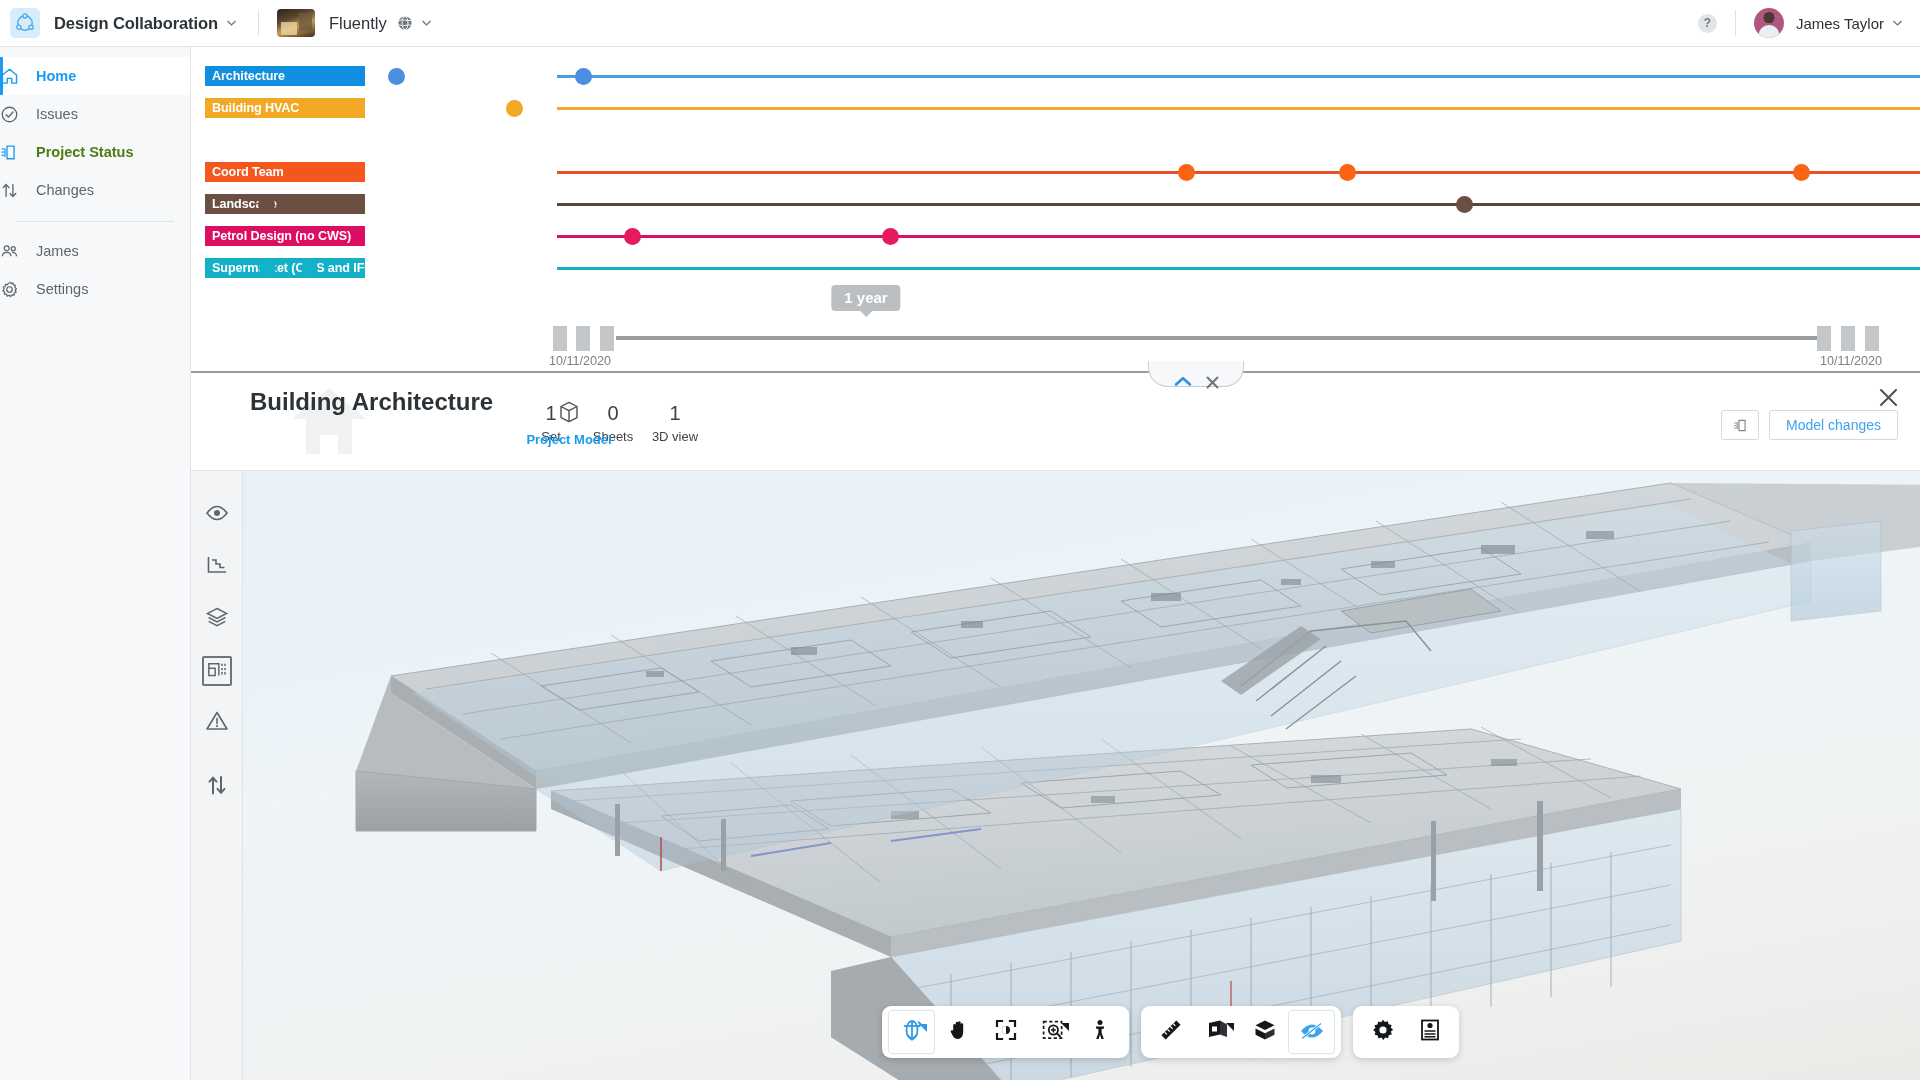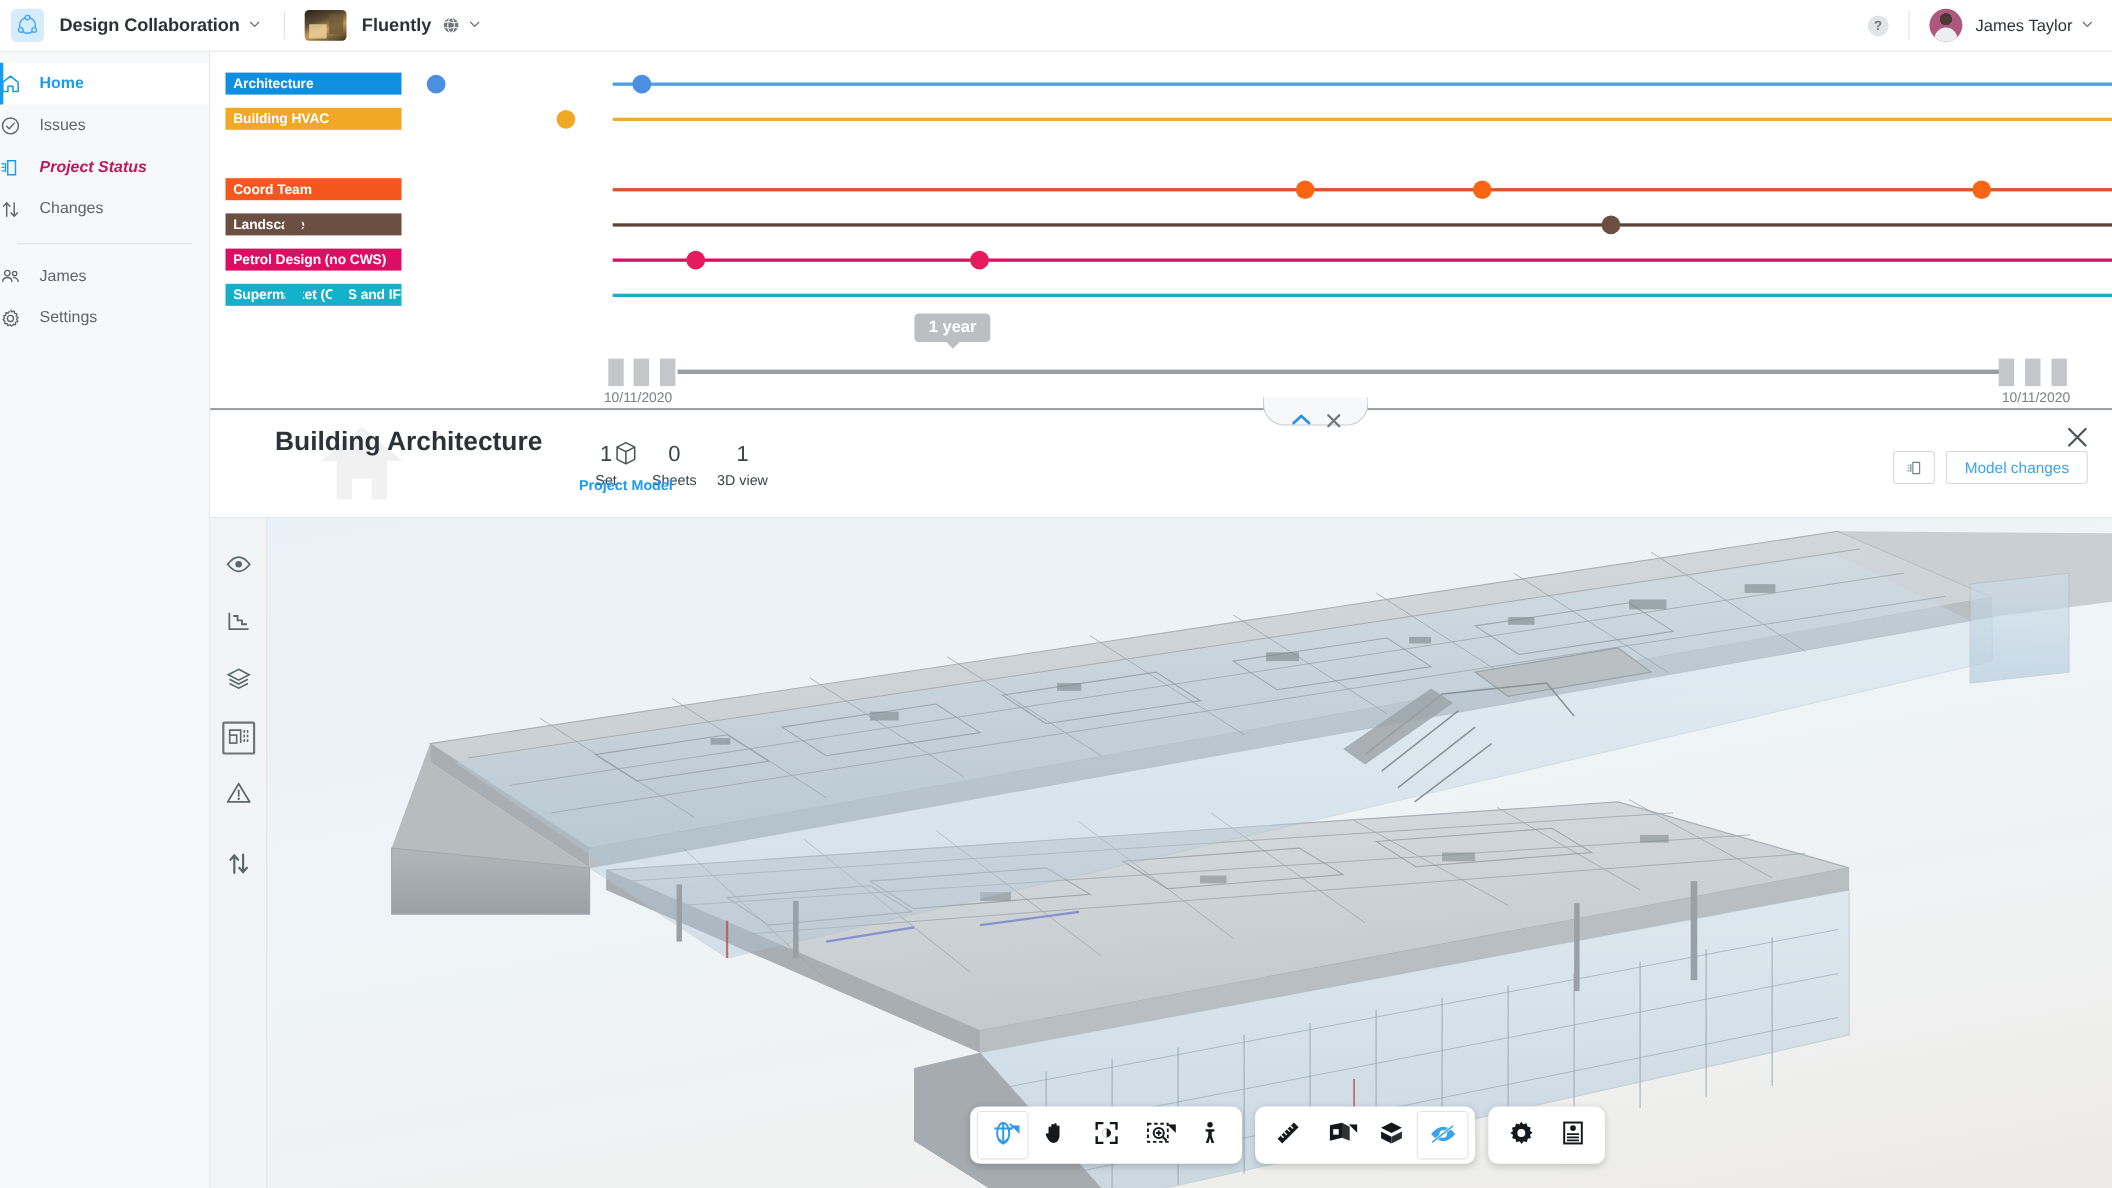--- a/index.html
+++ b/index.html
@@ -34,21 +34,21 @@
   }
   .tb-thumb:before {
     content:""; position:absolute; left:4px; bottom:2px; width:16px; height:13px;
     background:#f2d9a4; opacity:.75;
   }
   .tb-thumb:after {
     content:""; position:absolute; right:3px; top:4px; width:13px; height:18px;
     background:#6e5a3c; opacity:.8;
   }
   .tb-proj-name {
-    margin-left: 14px; font-size: 16.5px; font-weight: 700; color: #2c3338;
+    margin-left: 14px; font-size: 16.5px; font-weight: 400; color: #2c3338;
   }
   .tb-globe { margin-left: 10px; display: flex; align-items: center; }
   .tb-right { margin-left: auto; display: flex; align-items: center; padding-right: 18px; }
   .help-icon {
     width: 19px; height: 19px; border-radius: 50%; background: #e2e5e8;
     color: #70767c; font-size: 12px; font-weight: 700;
     display: flex; align-items: center; justify-content: center;
   }
   .tb-divider2 { width: 1px; height: 26px; background: #dfe2e5; margin: 0 18px; }
   .avatar {
@@ -71,21 +71,21 @@
     height: 38px; display: flex; align-items: center; 
     position: relative; cursor: pointer;
   }
   .nav-item .ico { width: 26px; display:flex; align-items:center; justify-content:flex-start; }
   .nav-label { margin-left: 10px; font-size: 14.5px; color: #5e656b; }
   .nav-item.active { background: #ffffff; }
   .nav-item.active:before {
     content:""; position:absolute; left:0; top:0; width:3px; height:100%; background:#1a9bf0;
   }
   .nav-item.active .nav-label { color: #1a9bf0; font-weight: 700; }
-  .nav-item.current .nav-label { color: #be185d; font-weight: 700; font-style: italic; }
+  .nav-item.current .nav-label { color: #4d7c0f; font-weight: 700; }
   .nav-sep { height:1px; background:#e0e3e6; margin: 12px 16px 10px 16px; }
   .nav-spacer { height: 10px; }
 
   
   .timeline {
     position: absolute; left: 191px; top: 47px; width: 1729px; height: 324px;
     background: #ffffff; z-index: 10;
   }
   .tl-row { position: absolute; left: 0; width: 1729px; height: 32px; }
   .tl-chip {

